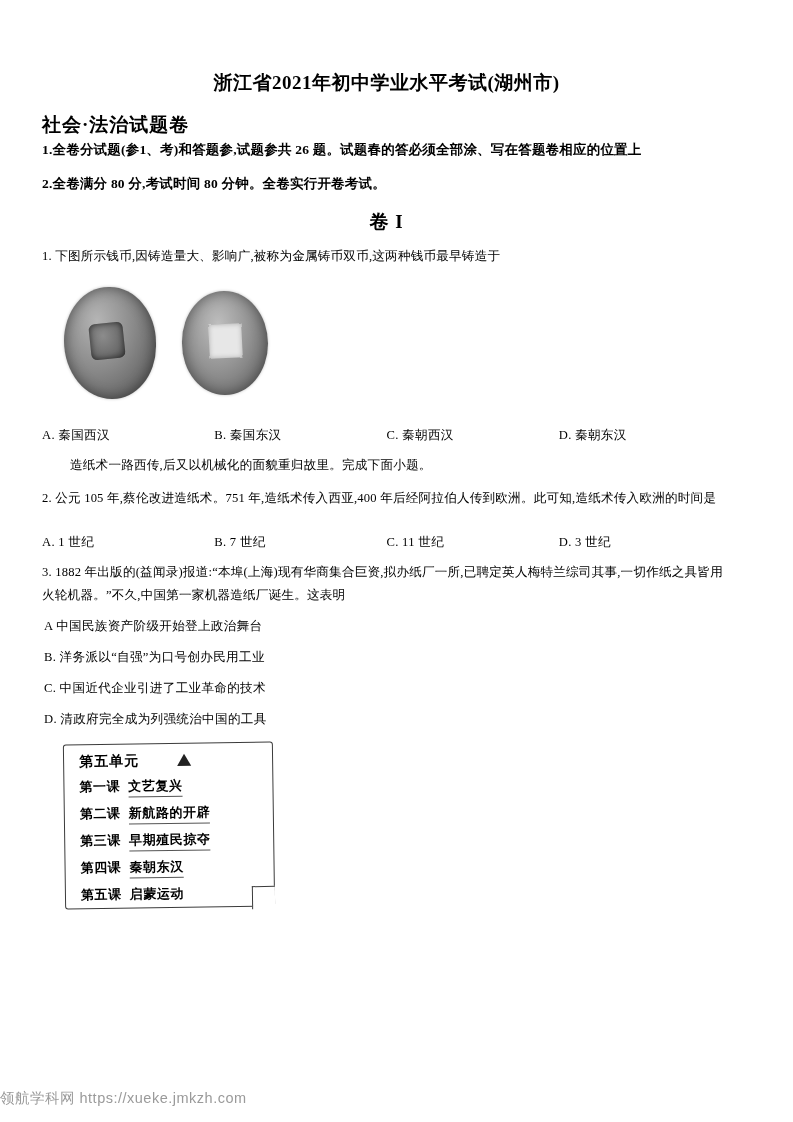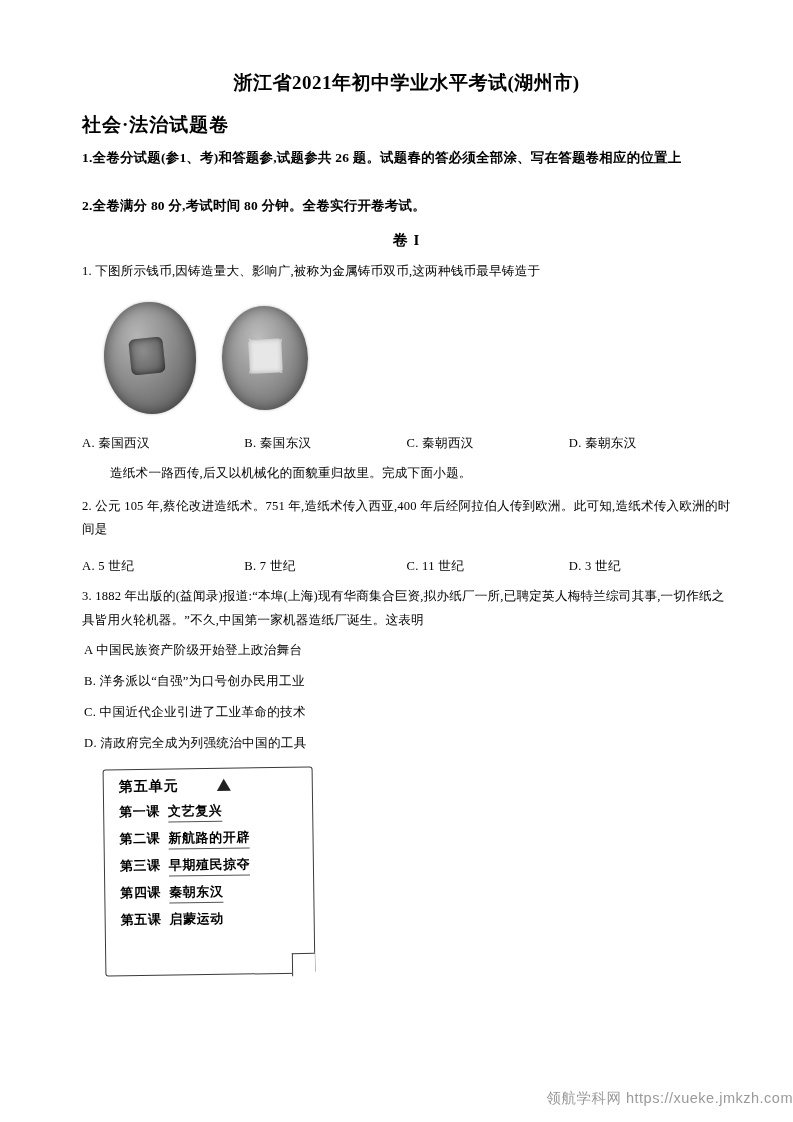--- a/index.html
+++ b/index.html
@@ -13,21 +13,21 @@
     font-family: "Liberation Serif", serif;
     color: #000000;
     position: relative;
     overflow: hidden;
   }
   .page {
     position: relative;
     width: 793px;
     height: 1122px;
     box-sizing: border-box;
-    padding: 56px 62px 0 82px;
+    padding: 56px 62px 0 42px;
   }
   .title-main {
     text-align: center;
     font-family: "Liberation Serif", serif;
     font-weight: bold;
     font-size: 19px;
     letter-spacing: 0.5px;
     margin-top: 14px;
     margin-bottom: 0;
   }
@@ -42,47 +42,46 @@
   .notice-label {
     font-weight: bold;
     font-size: 13.5px;
     margin-top: 26px;
     letter-spacing: 0.4px;
   }
   .notice-line {
     font-weight: bold;
     font-size: 13.5px;
     line-height: 1.75;
-    margin-top: 8px;
     letter-spacing: 0.2px;
   }
   .notice-line.second {
-    margin-top: 24px;
+    margin-top: 10px;
   }
   .section-label {
     text-align: center;
-    font-size: 15px;
+    font-size: 19px;
     font-weight: bold;
     margin-top: 14px;
     margin-bottom: 0;
     letter-spacing: 1px;
   }
   .q-text {
     font-size: 12.6px;
     line-height: 1.85;
     margin-top: 10px;
     letter-spacing: 0.2px;
   }
   .q-text.indent {
     text-indent: 28px;
   }
   .options-row {
     display: flex;
     font-size: 12.6px;
-    margin-top: 17px;
+    margin-top: 24px;
   }
   .options-row .opt {
     width: 25%;
     letter-spacing: 0.3px;
   }
   .opt-list .opt-item {
     font-size: 12.6px;
     line-height: 1.9;
     margin-top: 7px;
     padding-left: 2px;
@@ -137,21 +136,21 @@
     width: 33px;
     height: 34px;
     background: #e9e7e3;
     box-shadow: inset 0 0 5px rgba(0,0,0,0.25);
     transform: rotate(-2deg);
   }
   
   .toc-figure {
     margin: 12px 0 0 22px;
     width: 210px;
-    height: 207px;
+    height: 165px;
     position: relative;
   }
   .toc-box {
     position: absolute;
     inset: 0;
     border: 1.6px solid #3b3b3b;
     border-radius: 3px;
     transform: rotate(-0.8deg);
     background: #fff;
   }
@@ -201,21 +200,21 @@
     border-left: 1.6px solid #3b3b3b;
     border-top: 1.6px solid #3b3b3b;
     transform: rotate(-0.8deg);
   }
   
   .footer {
     position: absolute;
     left: 0;
     right: 0;
     bottom: 14px;
-    text-align: right;
+    text-align: left;
     color: #9a9a9a;
     font-size: 14.5px;
     font-family: "Liberation Sans", sans-serif;
     letter-spacing: 0.5px;
   }
 </style>
 </head>
 <body>
 
 <div class="page">
@@ -243,21 +242,21 @@
     <div class="opt">A. 秦国西汉</div>
     <div class="opt">B. 秦国东汉</div>
     <div class="opt">C. 秦朝西汉</div>
     <div class="opt">D. 秦朝东汉</div>
   </div>
 
   <div class="q-text indent">造纸术一路西传,后又以机械化的面貌重归故里。完成下面小题。</div>
 
   <div class="q-text">2. 公元 105 年,蔡伦改进造纸术。751 年,造纸术传入西亚,400 年后经阿拉伯人传到欧洲。此可知,造纸术传入欧洲的时间是</div>
   <div class="options-row">
-    <div class="opt">A. 5 世纪</div>
+    <div class="opt">A. 1 世纪</div>
     <div class="opt">B. 7 世纪</div>
     <div class="opt">C. 11 世纪</div>
     <div class="opt">D. 3 世纪</div>
   </div>
 
   <div class="q-text">3. 1882 年出版的(益闻录)报道:“本埠(上海)现有华商集合巨资,拟办纸厂一所,已聘定英人梅特兰综司其事,一切作纸之具皆用火轮机器。”不久,中国第一家机器造纸厂诞生。这表明</div>
   <div class="opt-list">
     <div class="opt-item">A  中国民族资产阶级开始登上政治舞台</div>
     <div class="opt-item">B.  洋务派以“自强”为口号创办民用工业</div>
     <div class="opt-item">C.  中国近代企业引进了工业革命的技术</div>

